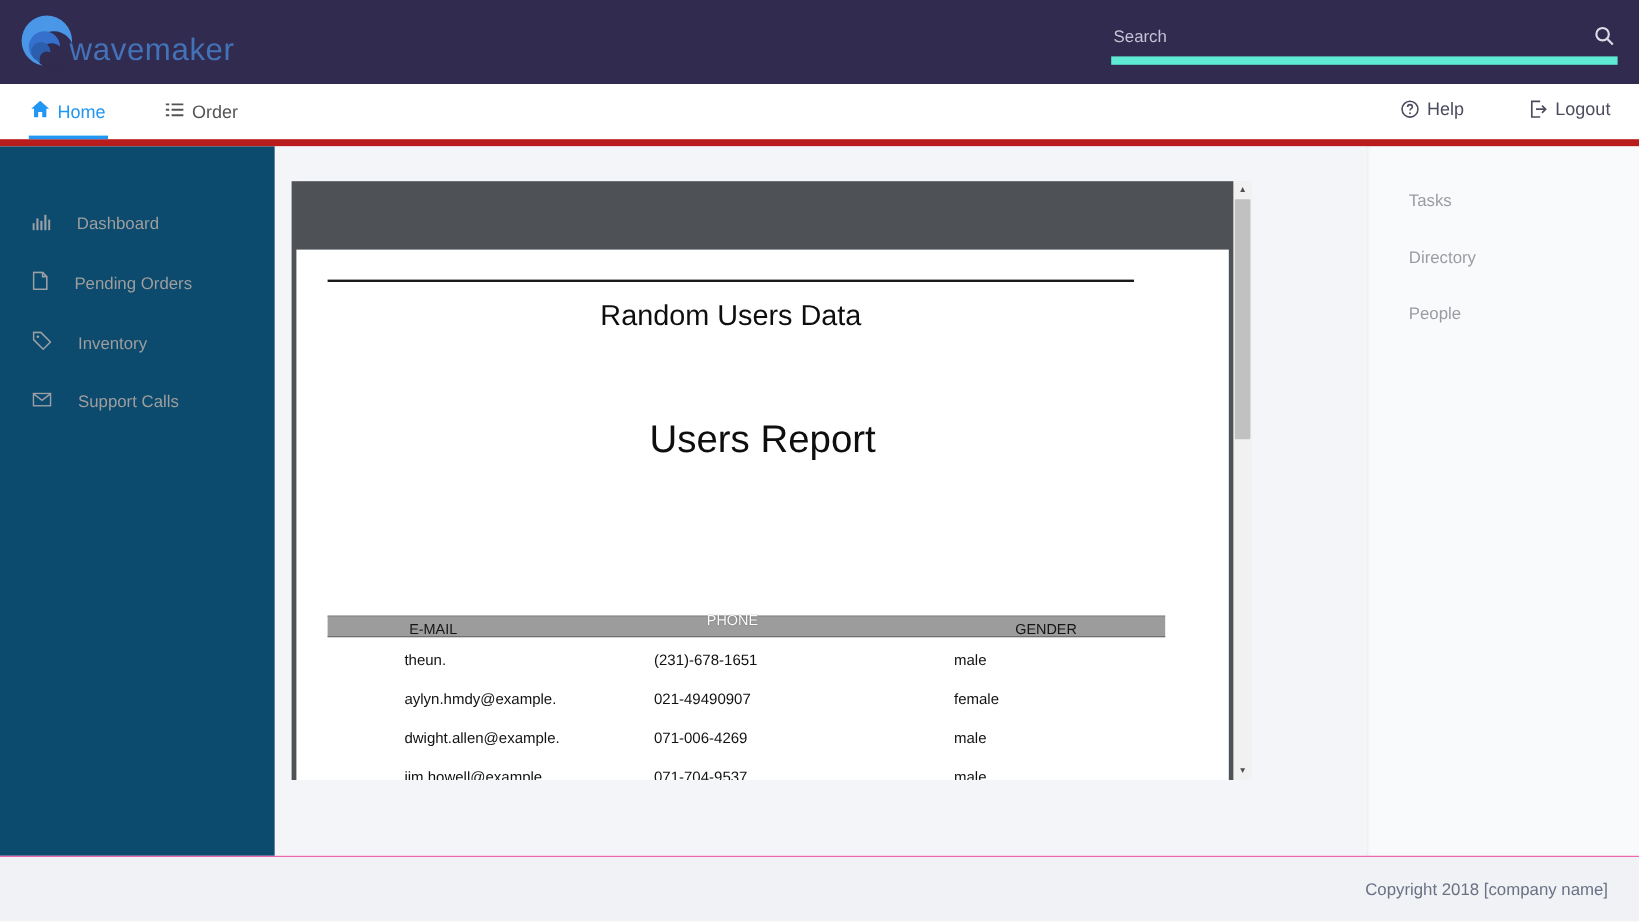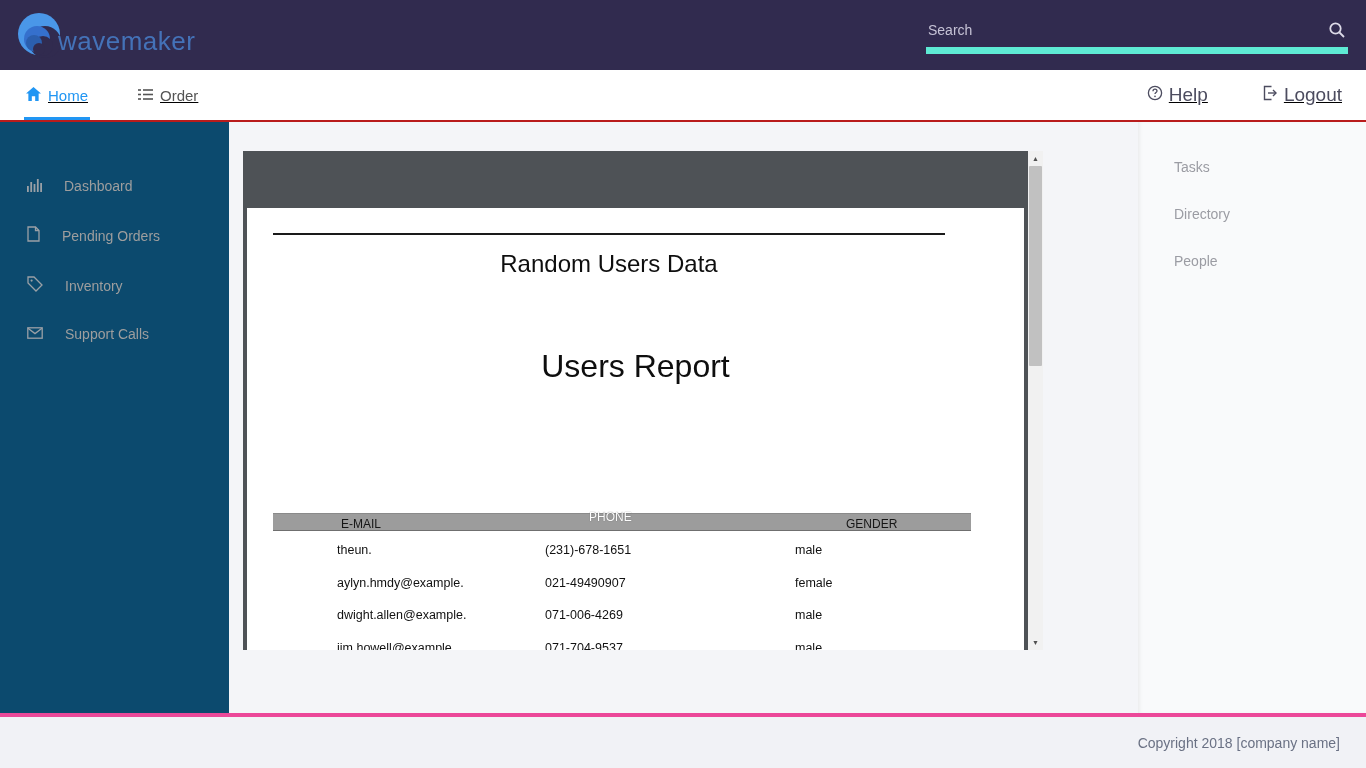--- a/index.html
+++ b/index.html
@@ -9,27 +9,27 @@
   .topbar { height:70px; background:#312b4f; display:flex; align-items:center; justify-content:space-between; padding:0 18px 0 14px; }
   .brand { display:flex; align-items:flex-end; }
   .brand svg { display:block; }
   .brand-text { color:#4472b8; font-size:26px; font-weight:400; letter-spacing:0.5px; margin-left:-8px; margin-bottom:4px; }
   .searchwrap { display:flex; align-items:center; width:422px; border-bottom:7px solid #5eead4; padding:4px 2px 8px 2px; }
   .searchwrap input { flex:1; background:transparent; border:none; outline:none; color:#e4e2ee; font-size:14px; font-family:"Liberation Sans",sans-serif; }
   .searchwrap input::placeholder { color:#c6c3d6; }
   .search-icon { width:18px; height:18px; flex:0 0 auto; cursor:pointer; }
 
   
-  .navbar { height:52px; background:#fff; border-bottom:2px solid #b91c1c; display:flex; align-items:stretch; justify-content:space-between; padding:0 24px;text-decoration:underline; }
+  .navbar { height:52px; background:#fff; border-bottom:6px solid #b91c1c; display:flex; align-items:stretch; justify-content:space-between; padding:0 24px; }
   .nav-left { display:flex; }
   .nav-tab { display:flex; align-items:center; gap:7px; font-size:15px; color:#545454; padding:0 2px; margin-right:46px; position:relative; cursor:pointer; }
   .nav-tab.active { color:#2196f3; }
   .nav-tab.active::after { content:""; position:absolute; left:0; right:0; bottom:0; height:3px; background:#2196f3; }
   .nav-right { display:flex; align-items:center; }
-  .nav-link { display:flex; align-items:center; gap:6px; font-size:19px; color:#4c4c5f; margin-left:54px; cursor:pointer; }
+  .nav-link { display:flex; align-items:flex-start; gap:6px; font-size:15px; color:#4c4c5f; margin-left:54px; cursor:pointer; }
 
   
   .content-row { display:flex; height:591px; }
   .left-sidebar { width:229px; background:#0c4a6e; padding-top:44px; flex:0 0 auto; }
   .side-item { display:flex; align-items:center; gap:22px; padding:11px 0 11px 27px; color:#9e9e9e; font-size:14px; margin-bottom:9px; cursor:pointer; }
   .side-item svg { flex:0 0 auto; }
 
   .main-area { flex:1; background:#f4f5f8; position:relative; }
 
   .right-sidebar { width:228px; background:#f9fafb; box-shadow:inset 3px 0 4px -2px rgba(0,0,0,0.08); padding-top:26px; flex:0 0 auto; }
@@ -53,21 +53,21 @@
   .cell-gender { position:absolute; left:522px; }
 
   
   .pdf-scrollbar { width:15px; height:499px; background:#f1f1f1; position:relative; flex:0 0 auto; }
   .sb-btn { position:absolute; left:0; width:15px; height:15px; display:flex; align-items:center; justify-content:center; font-size:7px; color:#505050; cursor:pointer; }
   .sb-up { top:0; }
   .sb-down { bottom:0; }
   .sb-thumb { position:absolute; left:1px; top:15px; width:13px; height:200px; background:#c1c1c1; border-radius:1px; cursor:pointer; }
 
   
-  .footer { height:55px; background:#f1f2f6; border-top:4px solid #ec4899; display:flex; align-items:center; justify-content:flex-end; padding-right:26px; }
+  .footer { height:55px; background:#f1f2f6; border-top:1px solid #ec4899; display:flex; align-items:center; justify-content:flex-end; padding-right:26px; }
   .footer-text { color:#6a7184; font-size:14px; }
 </style>
 </head>
 <body>
 
 <header class="topbar">
   <div class="brand">
     <span>
       <svg width="52" height="52" viewBox="0 0 52 52">
         <circle cx="25" cy="25" r="21" fill="#4a97e8"></circle>

